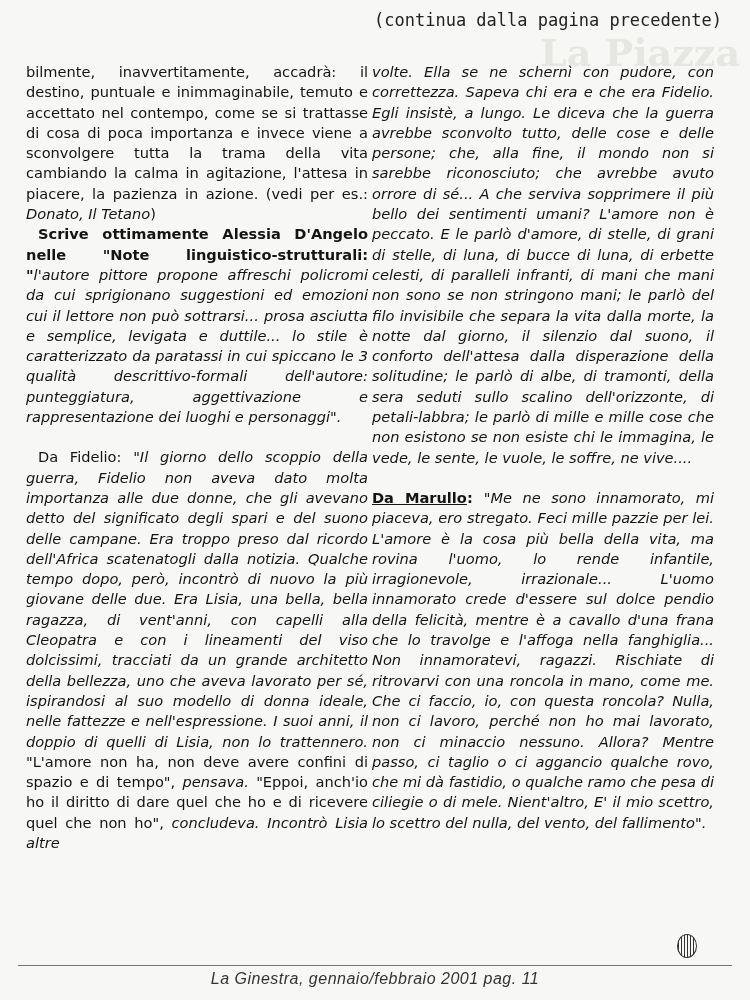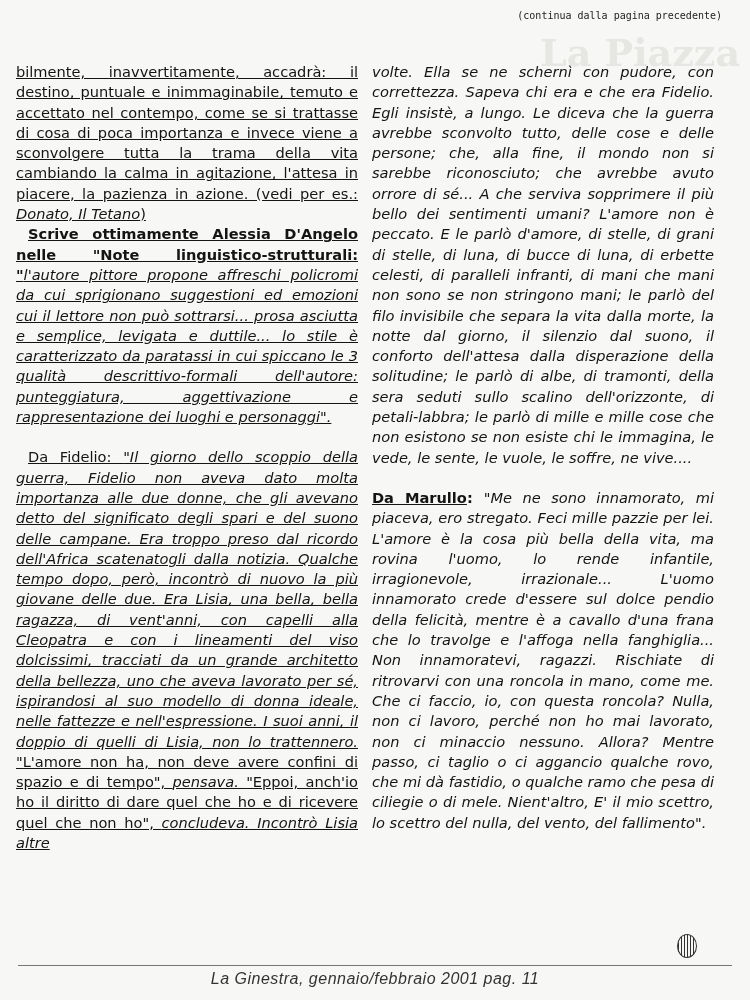--- a/index.html
+++ b/index.html
@@ -2,27 +2,27 @@
 <html><head>
 <meta charset="utf-8">
 <style>
   html, body { margin: 0; padding: 0; }
   body {
     width: 750px; height: 1000px; background: #f7f7f5; position: relative; overflow: hidden;
     font-family: "DejaVu Sans", sans-serif; color: #141414;
   }
   .continued {
     position: absolute; top: 10px; right: 28px;
-    font-family: "DejaVu Sans Mono", monospace; font-size: 10px; color: #222;
+    font-family: "DejaVu Sans Mono", monospace; font-size: 17px; color: #222;
   }
   .col {
     position: absolute; top: 62px; width: 342px;
     font-size: 14.6px; line-height: 20.3px; text-align: justify;
   }
-  .col.left { left: 16px; text-decoration: underline; }
+  .col.left { left: 26px; }
   .col.right { left: 372px; }
   .col p { margin: 0; }
   .col p.gap { margin-top: 12px; }
   .col p.gap-lg { margin-top: 20px; }
   .col p.indent { text-indent: 12px; }
   .i { font-style: italic; }
   .b { font-weight: bold; }
   .u { text-decoration: underline; }
   .rule {
     position: absolute; left: 18px; right: 18px; top: 965px; height: 1px; background: #777;

